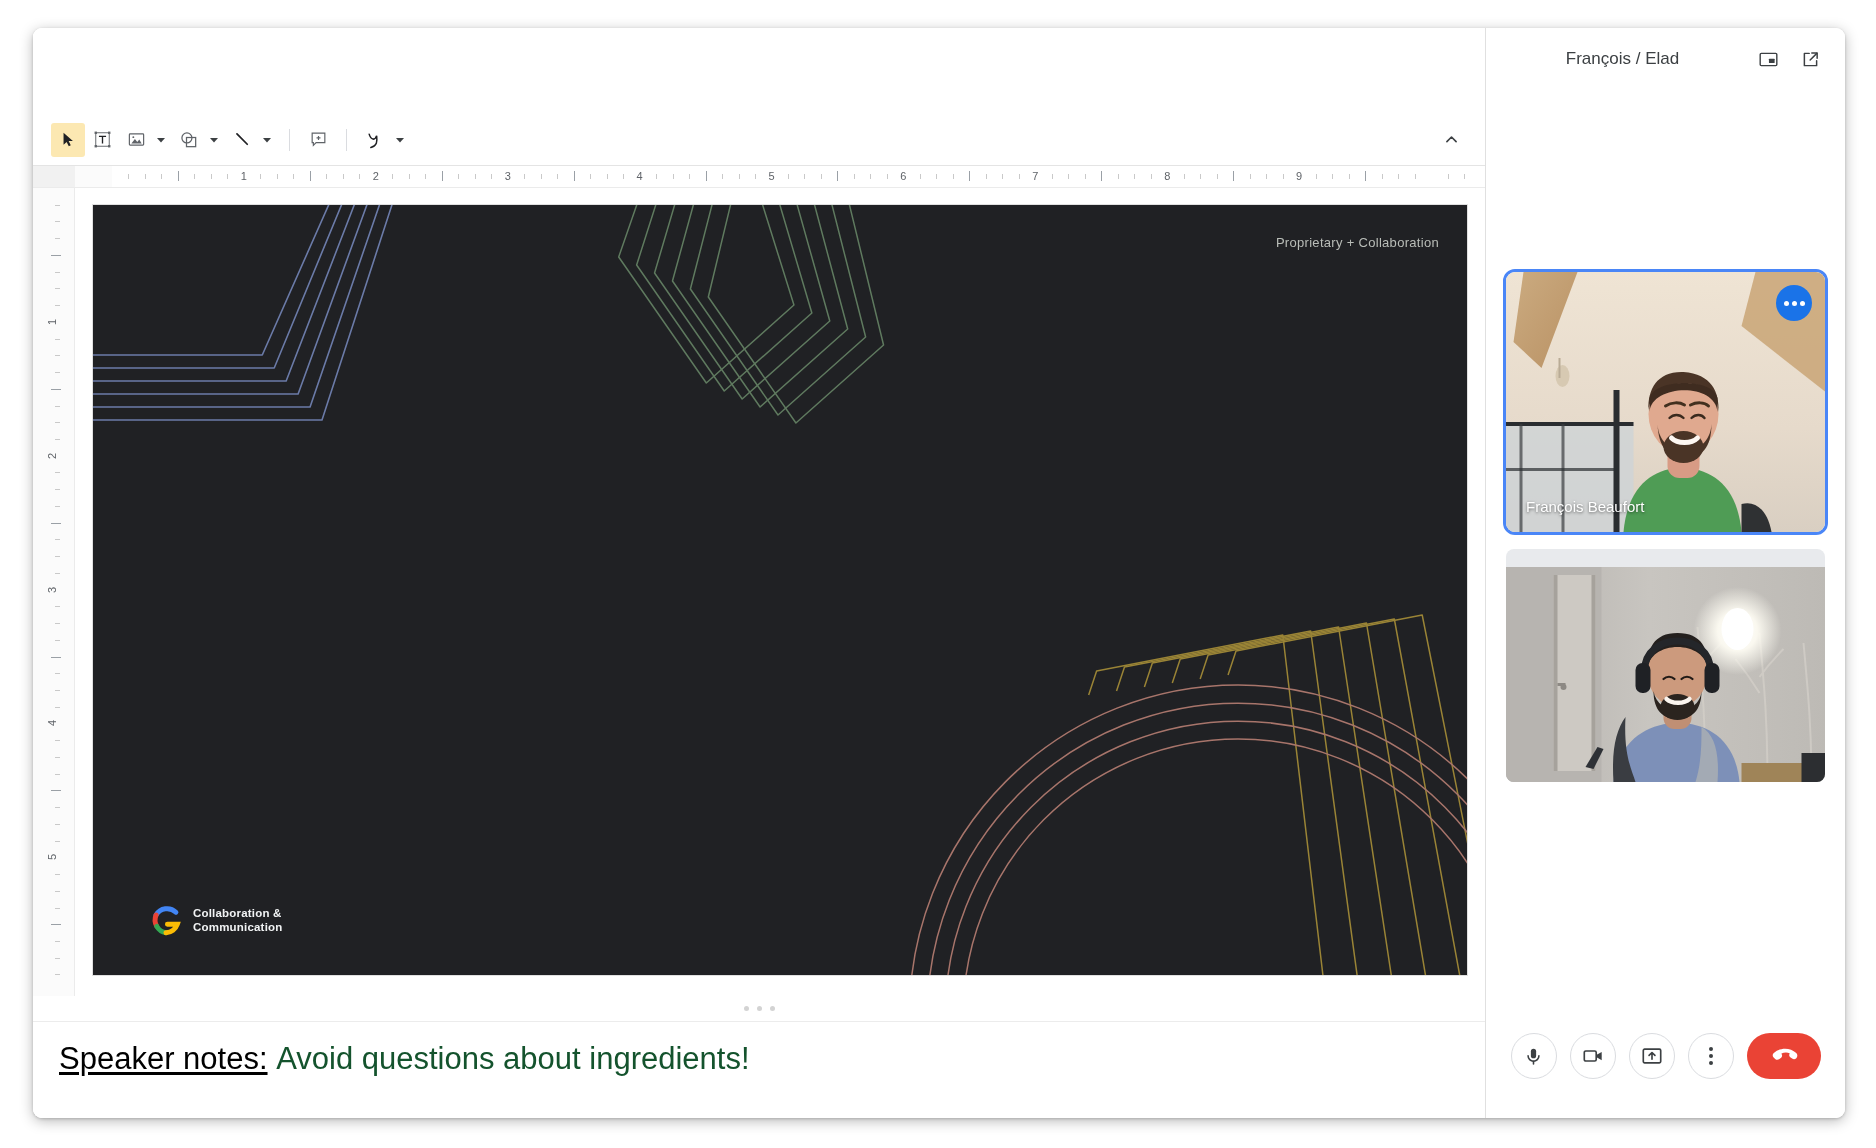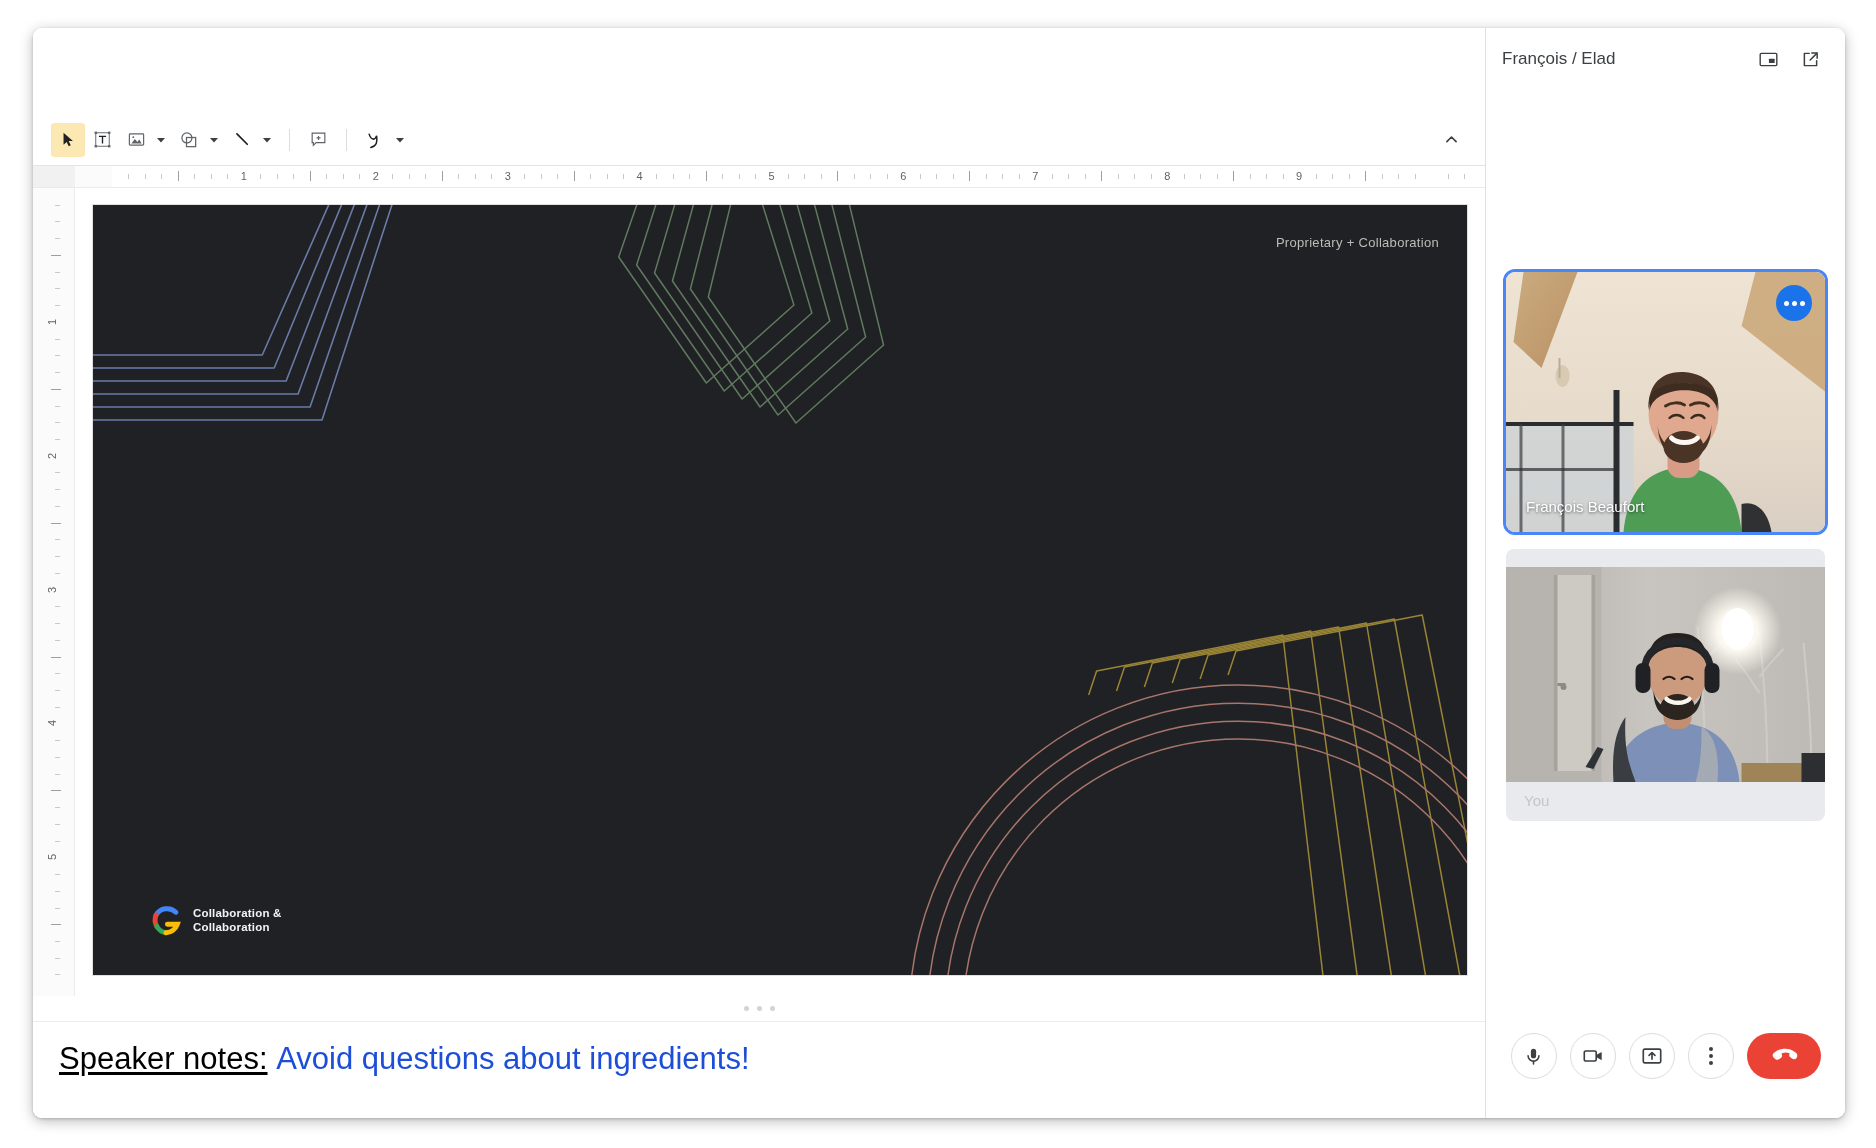--- a/index.html
+++ b/index.html
@@ -238,32 +238,33 @@
     font-size: 31px;
     line-height: 1.2;
     cursor: text;
     white-space: nowrap;
   }
   #notes-label {
     color: #000000;
     text-decoration: underline;
     text-underline-offset: 3px;
   }
-  #notes-body { color: #1d4ed8; }
+  #notes-body { color: #14532d; }
 
   
   #meet-panel {
     width: 360px;
     height: 100%;
     flex: none;
     background: #ffffff;
     border-left: 1px solid #e0e0e0;
     display: flex;
     flex-direction: column;
     position: relative;
+    text-align: center;
   }
   #meet-header {
     height: 62px;
     flex: none;
     display: flex;
     align-items: center;
     padding: 0 18px 0 16px;
   }
   #meet-title {
     flex: 1;
@@ -661,21 +662,21 @@
 
           <div id="slide-logo">
             <svg id="slide-logo-mark" viewBox="0 0 48 48">
               <path d="M38 13 A18 18 0 0 0 10 17" fill="none" stroke="#4285f4" stroke-width="7" stroke-linecap="round"></path>
               <path d="M10 17 A18 18 0 0 0 11 33" fill="none" stroke="#ea4335" stroke-width="7" stroke-linecap="round"></path>
               <path d="M11 33 A18 18 0 0 0 24 42" fill="none" stroke="#34a853" stroke-width="7" stroke-linecap="round"></path>
               <path d="M24 42 A18 18 0 0 0 40 30 L26 30" fill="none" stroke="#fbbc05" stroke-width="7" stroke-linecap="round"></path>
             </svg>
             <div id="slide-logo-text">
               <div>Collaboration &amp;</div>
-              <div>Collaboration</div>
+              <div>Communication</div>
             </div>
           </div>
 
         </div>
       </div>
     </div>
 
     <div id="notes-divider">
       <span class="dot"></span>
       <span class="dot"></span>
@@ -811,21 +812,20 @@
               <rect x="199" y="96" width="15" height="30" rx="7" fill="#1f2125"></rect>
               <path d="M158 112 C161 109 166 109 169 112" stroke="#211a16" stroke-width="2.2" fill="none" stroke-linecap="round"></path>
               <path d="M176 112 C179 109 184 109 187 112" stroke="#211a16" stroke-width="2.2" fill="none" stroke-linecap="round"></path>
               <path d="M161 132 C166 137 179 137 184 132" stroke="#fbf5ef" stroke-width="4.5" fill="none" stroke-linecap="round"></path>
               <rect x="236" y="196" width="74" height="19" fill="#9f8458"></rect>
               <rect x="296" y="186" width="24" height="29" fill="#2c2e31"></rect>
               <path d="M80 200 L92 180 L98 182 L88 202 Z" fill="#2e3136"></path>
             </svg>
           </div>
         </div>
-        <div class="tile-name">You</div>
       </div>
 
     </div>
 
     <div id="meet-controls">
 
       <div class="ctrl">
         <svg width="21" height="21" viewBox="0 0 24 24">
           <rect x="9" y="3" width="6" height="11" rx="3" fill="#3c4043"></rect>
           <path d="M5.8 11.2 A6.2 6.2 0 0 0 18.2 11.2" fill="none" stroke="#3c4043" stroke-width="1.8" stroke-linecap="round"></path>

